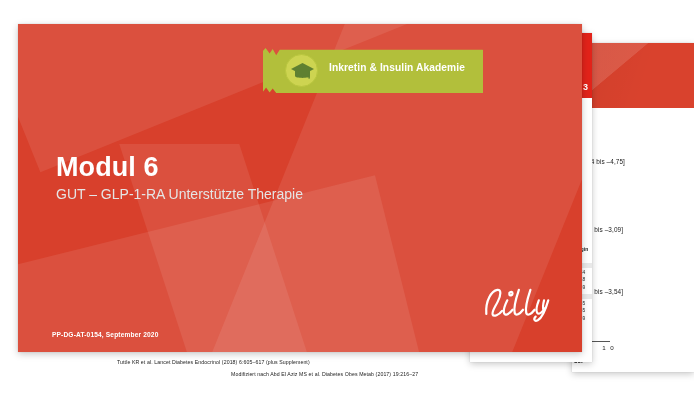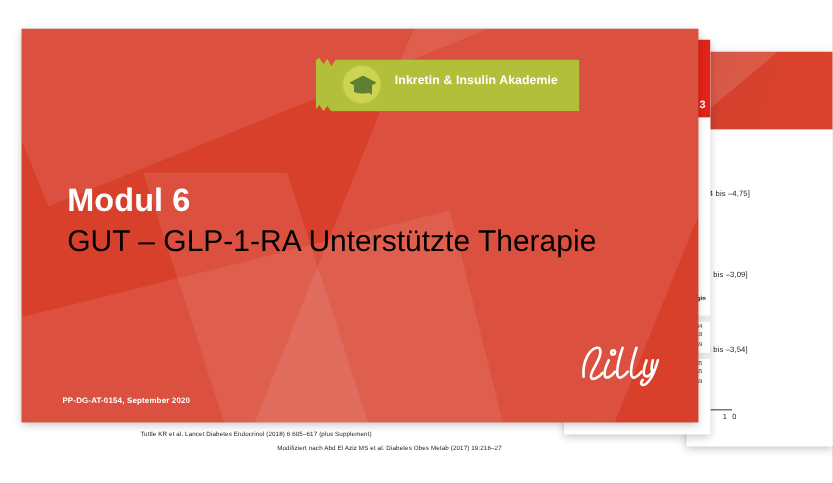--- a/index.html
+++ b/index.html
@@ -227,23 +227,23 @@
     top: 128px;
   }
   .title-main {
     font-size: 27px;
     font-weight: bold;
     color: #ffffff;
     letter-spacing: 0.1px;
     line-height: 1.12;
   }
   .title-sub {
-    font-size: 25px;
+    font-size: 14px;
     font-weight: normal;
-    color: #000000;
+    color: #e5e5e5;
     line-height: 1.3;
     margin-top: 3px;
     white-space: nowrap;
   }
 
   .front-code {
     position: absolute;
     left: 34px;
     bottom: 14px;
     font-size: 6.6px;

